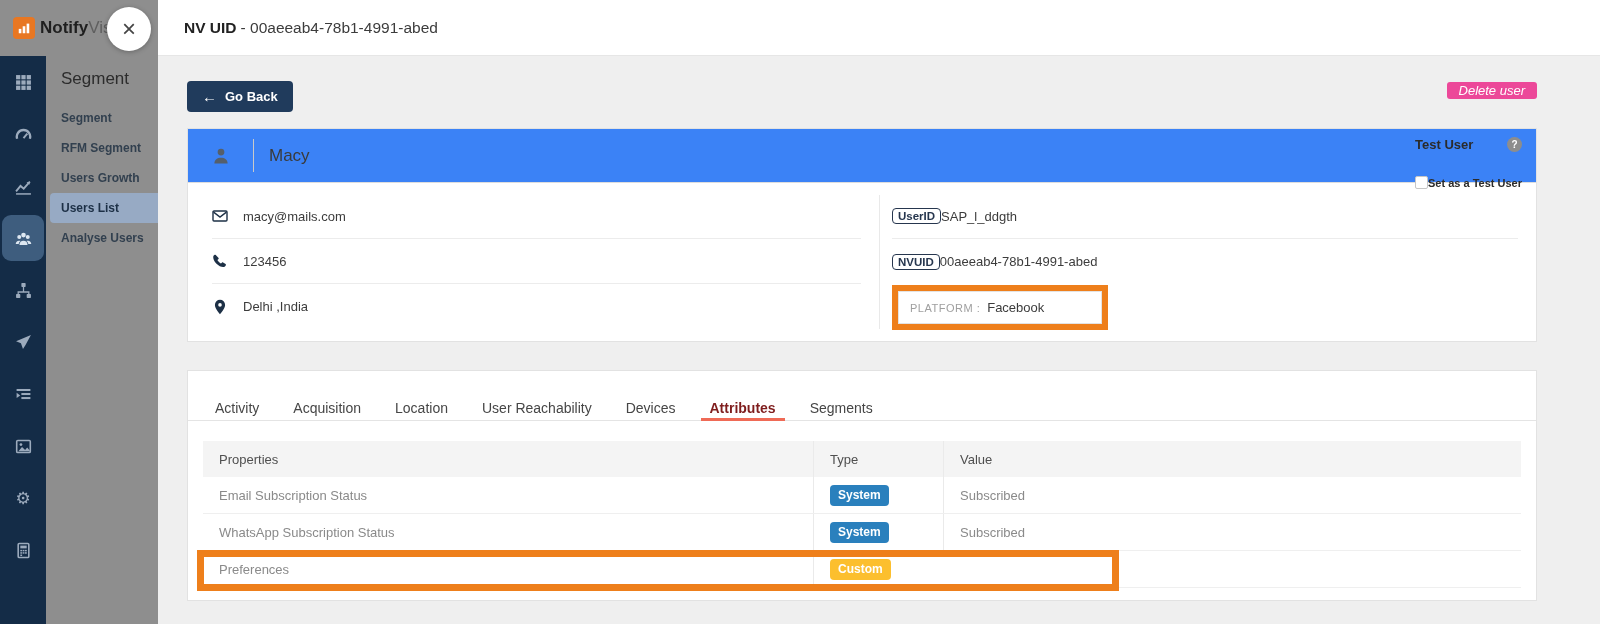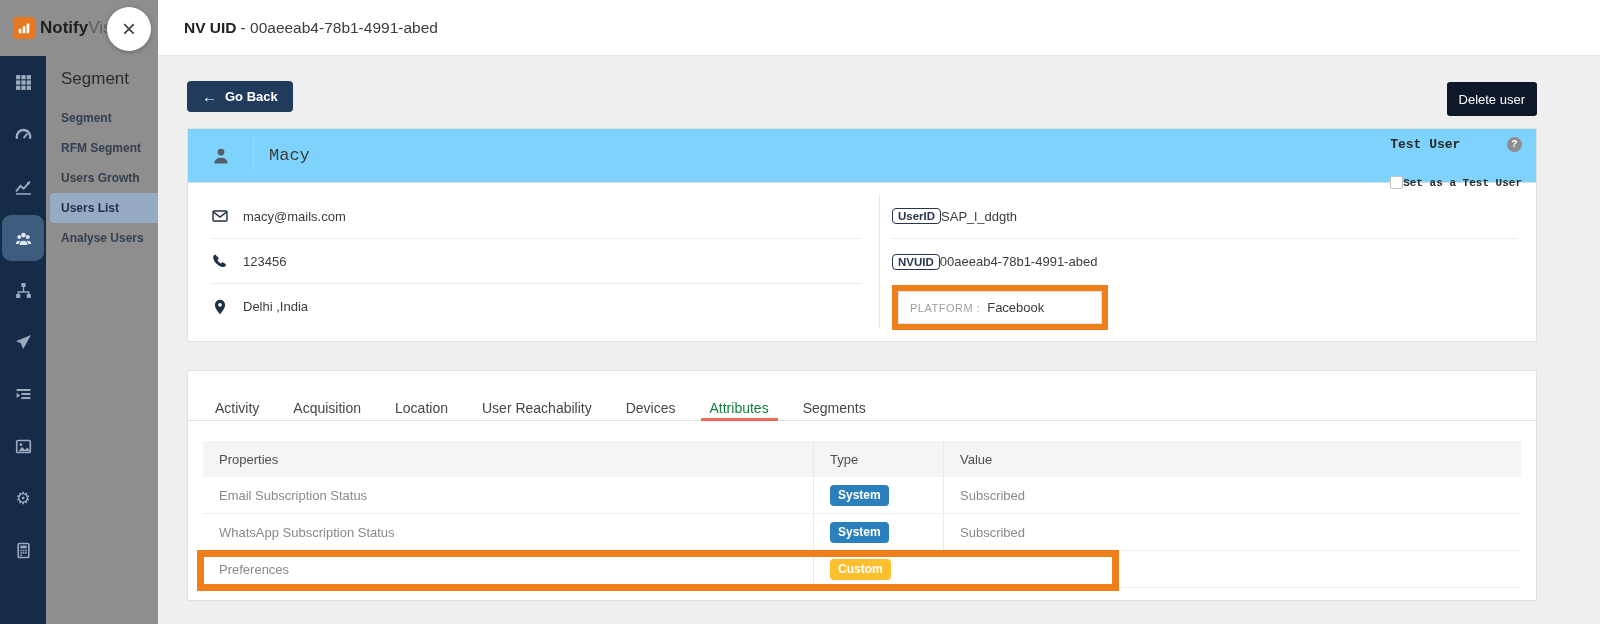--- a/index.html
+++ b/index.html
@@ -30,25 +30,25 @@
   .submenu { position:absolute; left:46px; top:56px; bottom:0; width:112px; background:#8e8e8e; z-index:2; }
   .submenu-title { margin:13px 0 14px 15px; font-size:17px; color:#2c2c2c; }
   .submenu-item { height:30px; display:flex; align-items:center; padding-left:15px; font-size:12px; font-weight:bold; color:#32404f; cursor:pointer; }
   .submenu-item.active { background:#97aac4; border-radius:4px 0 0 4px; margin-left:4px; padding-left:11px; color:#1d3046; }
 
   
   .content { position:absolute; left:158px; top:56px; right:0; bottom:0; background:#efefef; }
 
   .btn-goback { position:absolute; left:29px; top:25px; height:31px; background:#203b5c; color:#fff; font-size:13px; font-weight:bold; border:none; border-radius:4px; padding:0 15px; display:flex; align-items:center; gap:8px; cursor:pointer; }
   .btn-goback .arrow { font-size:15px; font-weight:bold; }
-  .btn-delete { position:absolute; right:63px; top:26px; height:34px; background:#0f172a; color:#fff; font-size:13px; border:none; border-radius:3px; padding:0 12px; display:flex; align-items:center; cursor:pointer; }
+  .btn-delete { position:absolute; right:63px; top:26px; height:17px; background:#ec4899; color:#fff; font-size:13px; border:none; border-radius:3px; padding:0 12px; display:flex; align-items:center; cursor:pointer;font-style:italic; }
 
   
   .user-card { position:absolute; left:29px; right:63px; top:72px; height:214px; background:#fff; border:1px solid #e2e2e2; }
-  .uc-header { height:54px; background:#7dd3fc; border-bottom:1px solid #ddd; display:flex; position:relative;font-family:Liberation Mono, monospace; }
+  .uc-header { height:54px; background:#3b82f6; border-bottom:1px solid #ddd; display:flex; position:relative; }
   .uc-avatar { width:66px; display:flex; align-items:center; justify-content:center; color:#555f6b; position:relative; }
   .uc-avatar::after { content:""; position:absolute; right:0; top:10px; bottom:10px; width:1px; background:#c9c9c9; }
   .uc-avatar svg { width:20px; height:20px; }
   .uc-name { display:flex; align-items:center; padding-left:15px; font-size:17px; color:#3a3a3a; }
   .uc-test { position:absolute; right:14px; top:8px; text-align:right; }
   .uc-test .row1 { display:flex; align-items:center; justify-content:space-between; gap:22px; font-size:13px; font-weight:bold; color:#2b2b2b; }
   .help-icon { width:15px; height:15px; border-radius:50%; background:#8d8d8d; color:#fff; font-size:10px; font-weight:bold; display:flex; align-items:center; justify-content:center; cursor:pointer; }
   .uc-test .row2 { margin-top:24px; display:flex; align-items:center; justify-content:flex-end; font-size:11px; font-weight:bold; color:#2b2b2b; }
   .checkbox { width:13px; height:13px; background:#fff; border:1px solid #c6c6c6; border-radius:2px; cursor:pointer; }
 
@@ -64,21 +64,21 @@
   .id-badge { border:1.5px solid #26364e; border-radius:4px; padding:1px 5px; font-size:11.5px; font-weight:bold; color:#26364e; }
   .platform-box { margin-top:1px; width:216px; height:45px; border:6px solid #ee7f1b; background:#fff; display:flex; align-items:center; }
   .platform-inner { width:100%; height:100%; border:1px solid #e3e3e3; display:flex; align-items:center; gap:7px; padding-left:11px; }
   .platform-label { font-size:11px; color:#9f9f9f; letter-spacing:.5px; }
   .platform-value { font-size:13px; color:#3c3c3c; }
 
   
   .tabs-card { position:absolute; left:29px; right:63px; top:314px; height:231px; background:#fff; border:1px solid #e2e2e2; }
   .tabs { display:flex; height:50px; border-bottom:1px solid #e4e4e4; padding-left:10px; }
   .tab { padding:0 17px; font-size:14px; color:#464646; display:flex; align-items:center; position:relative; cursor:pointer; white-space:nowrap;margin-top:24px; }
-  .tab.active { font-weight:normal; color:#15803d; }
+  .tab.active { font-weight:bold; color:#7f1d1d; }
   .tab.active::after { content:""; position:absolute; left:8px; right:8px; bottom:-1px; height:3px; background:#ef6a56; }
 
   .attr-table { margin:20px 15px 0; }
   .tr { display:flex; height:36px; align-items:stretch; font-size:13px; }
   .tr > div { display:flex; align-items:center; padding-left:16px; }
   .thead { background:#f4f4f4; color:#4f4f4f; }
   .tbody .tr { color:#8a8a8a; border-bottom:1px solid #efefef; height:37px; }
   .col-prop { flex:0 0 610px; }
   .col-type { flex:0 0 130px; border-left:1px solid #eaeaea; }
   .col-value { flex:1; border-left:1px solid #eaeaea; }

